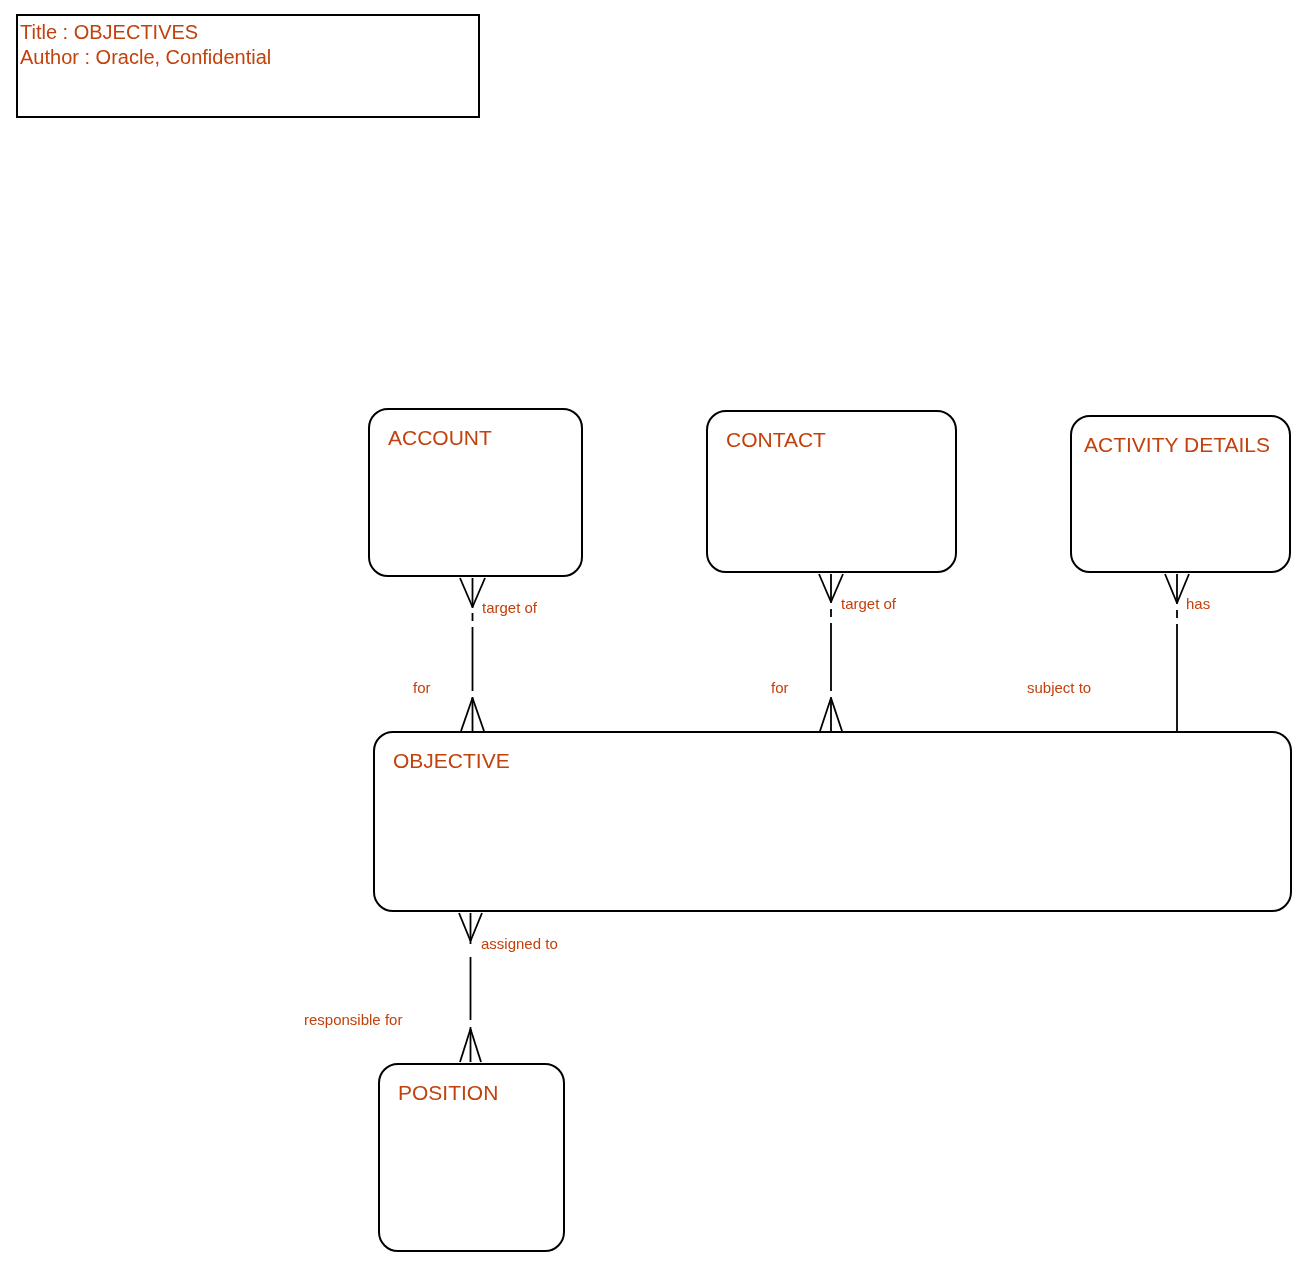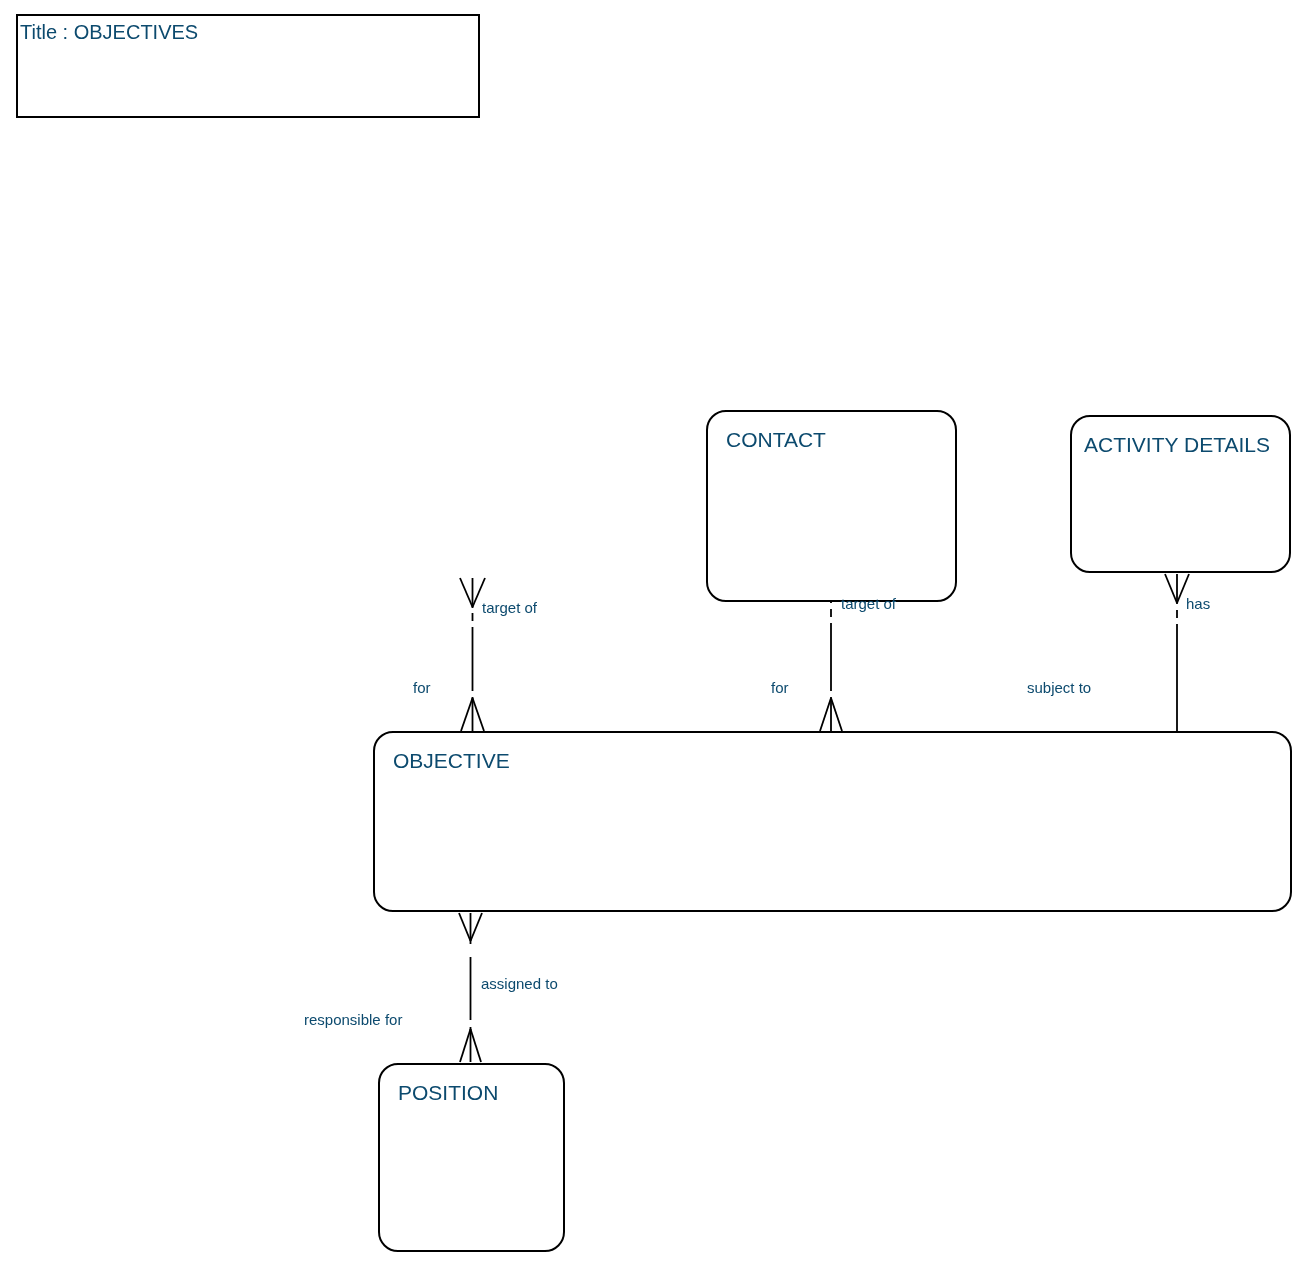--- a/index.html
+++ b/index.html
@@ -6,21 +6,21 @@
     margin: 0;
     padding: 0;
     background: #ffffff;
   }
   #canvas {
     position: relative;
     width: 1316px;
     height: 1287px;
     background: #ffffff;
     font-family: "Liberation Sans", "DejaVu Sans", sans-serif;
-    color: #0c4a6e;
+    color: #c2410c;
     overflow: hidden;
   }
   #connector-layer {
     position: absolute;
     left: 0;
     top: 0;
     width: 1316px;
     height: 1287px;
   }
   #connector-layer line {
@@ -52,38 +52,38 @@
     background: #ffffff;
     box-sizing: border-box;
   }
   .entity .entity-label {
     padding: 16px 0 0 18px;
     font-size: 21px;
     line-height: 1.1;
     white-space: nowrap;
   }
   .entity-account          { left: 368px; top: 408px; width: 215px; height: 169px; }
-  .entity-contact          { left: 706px; top: 410px; width: 251px; height: 192px; }
+  .entity-contact          { left: 706px; top: 410px; width: 251px; height: 163px; }
   .entity-activity-details { left: 1070px; top: 415px; width: 221px; height: 158px; }
   .entity-activity-details .entity-label { padding-left: 12px; }
   .entity-objective        { left: 373px; top: 731px; width: 919px; height: 181px; }
   .entity-position         { left: 378px; top: 1063px; width: 187px; height: 189px; }
   .rel-label {
     position: absolute;
     font-size: 15px;
     line-height: 24px;
     white-space: nowrap;
   }
   .lbl-target-of-account  { left: 482px;  top: 596px; }
   .lbl-for-account        { left: 413px;  top: 676px; }
   .lbl-target-of-contact  { left: 841px;  top: 592px; }
   .lbl-for-contact        { left: 771px;  top: 676px; }
   .lbl-has                { left: 1186px; top: 592px; }
   .lbl-subject-to         { left: 1027px; top: 676px; }
-  .lbl-assigned-to        { left: 481px;  top: 932px; margin-top: 40px; }
+  .lbl-assigned-to        { left: 481px;  top: 932px; }
   .lbl-responsible-for    { left: 257px;  top: 1008px; margin-left: 47px; }
 </style>
 </head>
 <body>
 
 <div id="canvas">
 
   <svg id="connector-layer" width="1316" height="1287" viewBox="0 0 1316 1287" xmlns="http://www.w3.org/2000/svg">
 
     <g>
@@ -136,22 +136,26 @@
       <g>
         <line x1="470.5" y1="1027" x2="470.5" y2="1062"></line>
         <line x1="460" y1="1062" x2="470.5" y2="1029"></line>
         <line x1="481" y1="1062" x2="470.5" y2="1029"></line>
       </g>
     </g>
   </svg>
 
   <div class="title-block">
     <div class="line first">Title : OBJECTIVES</div>
+    <div class="line">Author : Oracle, Confidential</div>
   </div>
 
+  <div class="entity entity-account">
+    <div class="entity-label">ACCOUNT</div>
+  </div>
 
   <div class="entity entity-contact">
     <div class="entity-label">CONTACT</div>
   </div>
 
   <div class="entity entity-activity-details">
     <div class="entity-label">ACTIVITY DETAILS</div>
   </div>
 
   <div class="entity entity-objective">

